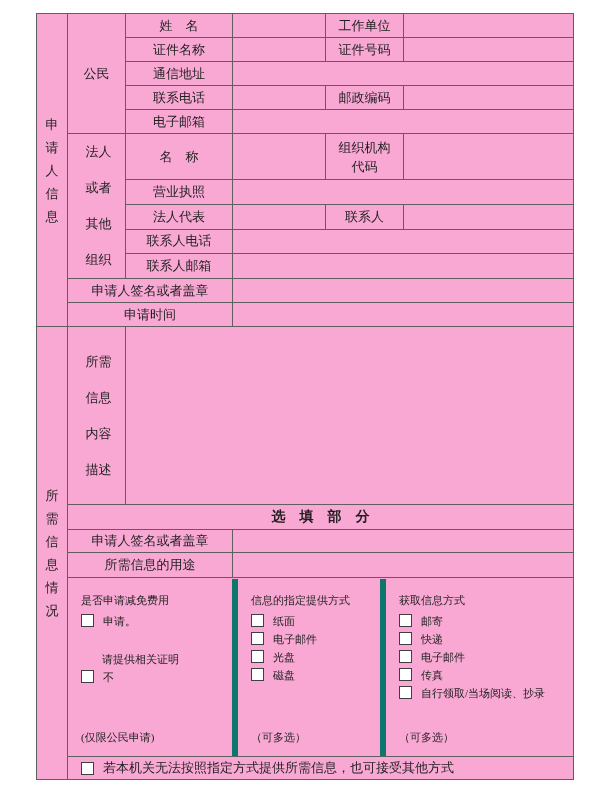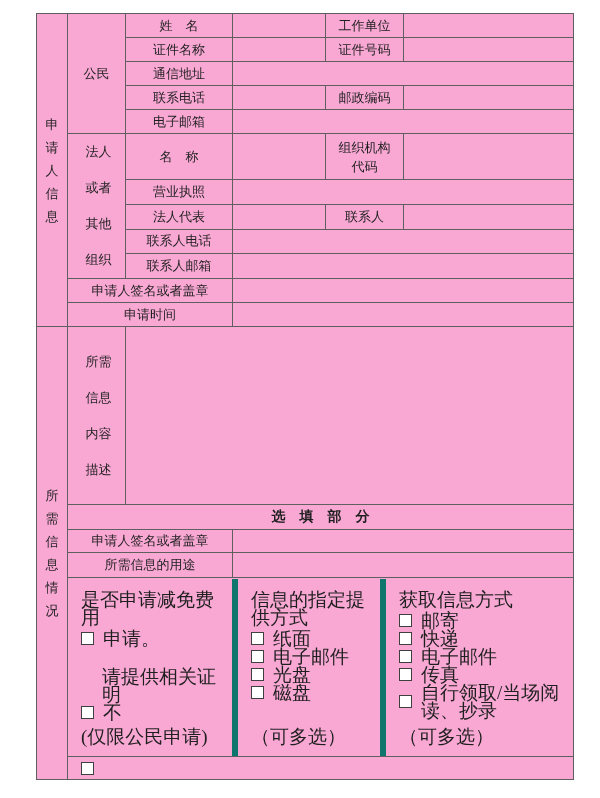--- a/index.html
+++ b/index.html
@@ -13,21 +13,21 @@
   .r24{height:24px}.r45{height:45px}.r178{height:178px}
   .r25{height:25px}.r23{height:23px}.r179{height:179px}
   .vtext{display:inline-block;width:1.15em;line-height:23px;
          word-break:break-all;text-align:center;}
   .w2{display:inline-block;width:2.3em;line-height:36px;
       word-break:break-all;text-align:right;}
   .w4{display:inline-block;width:4.35em;line-height:19px;
       word-break:break-all;text-align:center;}
   .optional-header{font-weight:bold;font-size:14px;}
   .nopad{padding:0;}
-  .threecol{display:flex;height:177px;text-align:left;font-size:19px;}
+  .threecol{display:flex;height:177px;text-align:left;font-size:11px;}
   .blk{box-sizing:border-box;padding:12px 6px 10px 13px;display:flex;
        flex-direction:column;}
   .blk + .blk{border-left:6px solid #0f766e;}
   .b1{width:164px;flex:none}.b2{width:148px;flex:none}.b3{flex:1}
   .bhead{margin-bottom:3px;line-height:18px;}
   .opt{display:flex;align-items:center;line-height:18px;}
   .cb{flex:none;display:inline-block;width:11px;height:11px;
       border:1px solid #3f3f3f;background:#fff;margin-right:9px;}
   .optnote{padding-left:21px;margin-top:20px;line-height:18px;}
   .bnote{margin-top:auto;line-height:18px;}
@@ -208,18 +208,19 @@
         </div>
 
       </div>
     </td>
   </tr>
 
   <tr class="r23">
     <td colspan="5" class="footer">
       <div class="footrow">
         <span class="cb"></span>
+        <span>若本机关无法按照指定方式提供所需信息，也可接受其他方式</span>
       </div>
     </td>
   </tr>
 </tbody>
     </table>
 </div>
 
 </body></html>

